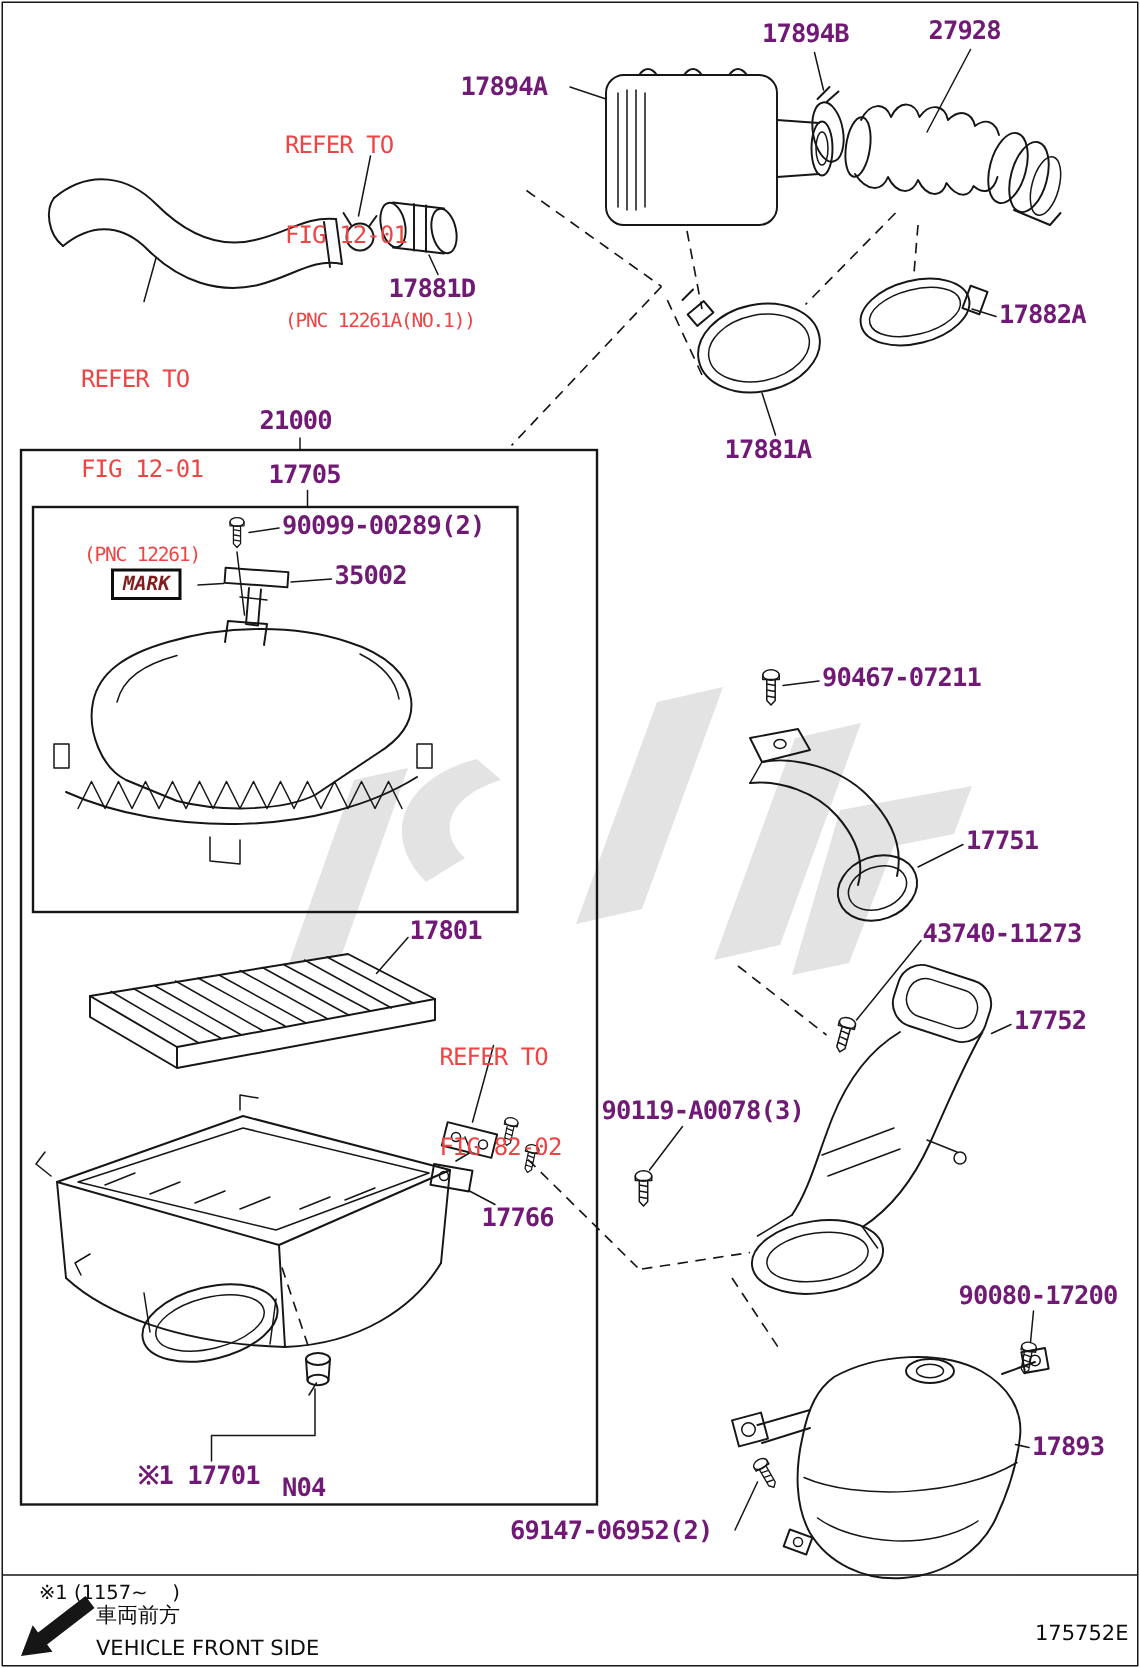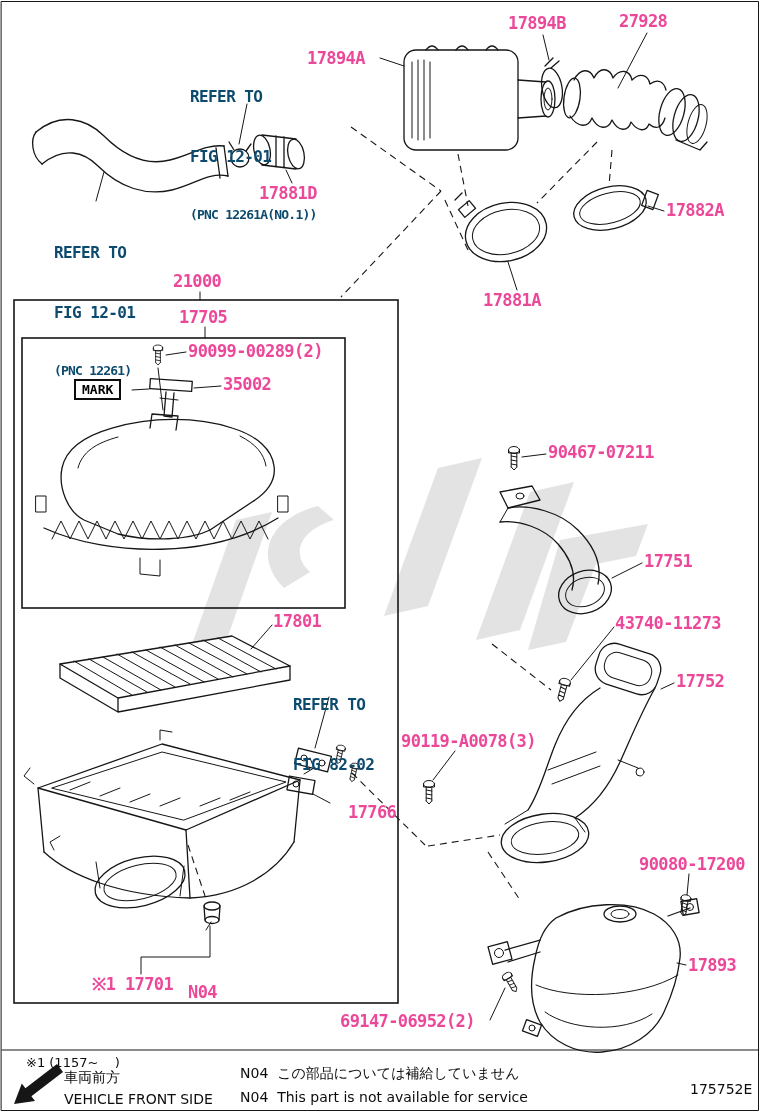--- a/index.html
+++ b/index.html
@@ -6,27 +6,27 @@
   html,body { background:#9a9a9a; }
   .canvas { position:relative; width:760px; height:1112px; background:#ffffff; overflow:hidden;
             font-family:"DejaVu Sans Mono","Liberation Mono",monospace; }
   svg.art { position:absolute; left:0; top:0; }
   .k   { fill:none; stroke:#161616; stroke-width:1.3; stroke-linecap:round; stroke-linejoin:round; }
   .kt  { fill:none; stroke:#161616; stroke-width:1;   stroke-linecap:round; stroke-linejoin:round; }
   .kb  { fill:none; stroke:#161616; stroke-width:1.6; }
   .dsh { fill:none; stroke:#161616; stroke-width:1.1; stroke-dasharray:7 5; }
   .wm  { fill:#cccccc; opacity:.55; stroke:none; }
   .blk { fill:#161616; stroke:none; }
-  .pl  { position:absolute; font-weight:700; font-size:17px; color:#ec4899;
+  .pl  { position:absolute; font-weight:700; font-size:17px; color:#701a75;
          letter-spacing:-0.6px; white-space:pre; line-height:1; }
-  .refer { position:absolute; font-weight:700; font-size:16px; color:#0c4a6e;
+  .refer { position:absolute; font-weight:400; font-size:16px; color:#ef4444;
            line-height:1.25; letter-spacing:-0.6px; white-space:pre; }
-  .refer .sub { font-size:13px; letter-spacing:-0.8px; }
-  .markbox { position:absolute; border:2px solid #0d0d0d; background:#fff; color:#000000;
-             font-size:13px; font-weight:700; line-height:1; padding:2px 6px; }
+  .refer .sub { font-size:13px; letter-spacing:-0.8px;text-align:center; }
+  .markbox { position:absolute; border:2px solid #0d0d0d; background:#fff; color:#7f1d1d;
+             font-size:13px; font-weight:700; line-height:1; padding:2px 6px;font-style:italic; }
   .ft { position:absolute; font-family:"DejaVu Sans","Liberation Sans",sans-serif;
         font-size:14px; color:#0d0d0d; white-space:pre; line-height:1; }
   .ft.small { font-size:13px; }
 </style>
 </head>
 <body>
 
 <div class="canvas">
 
   <svg class="art" width="760" height="1112" viewBox="0 0 760 1112">
@@ -257,21 +257,21 @@
   <div class="pl" style="left:173px;top:273px">21000</div>
   <div class="pl" style="left:179px;top:309px">17705</div>
   <div class="pl" style="left:188px;top:343px">90099-00289(2)</div>
   <div class="pl" style="left:223px;top:376px">35002</div>
   <div class="pl" style="left:548px;top:444px">90467-07211</div>
   <div class="pl" style="left:644px;top:553px">17751</div>
   <div class="pl" style="left:273px;top:613px">17801</div>
   <div class="pl" style="left:615px;top:615px">43740-11273</div>
   <div class="pl" style="left:676px;top:673px">17752</div>
   <div class="pl" style="left:401px;top:733px">90119-A0078(3)</div>
-  <div class="pl" style="left:348px;top:804px">17766</div>
+  <div class="pl" style="left:321px;top:804px">17766</div>
   <div class="pl" style="left:639px;top:856px">90080-17200</div>
   <div class="pl" style="left:188px;top:984px">N04</div>
   <div class="pl" style="left:688px;top:957px">17893</div>
   <div class="pl" style="left:92px;top:976px">※1 17701</div>
   <div class="pl" style="left:340px;top:1013px">69147-06952(2)</div>
 
   <div class="markbox" style="left:74px;top:379px">MARK</div>
 
   <div class="refer" style="left:190px;top:47px">
     <div>REFER TO</div>
@@ -284,17 +284,15 @@
     <div class="sub">(PNC 12261)</div>
   </div>
   <div class="refer" style="left:293px;top:655px">
     <div>REFER TO</div>
     <div>FIG 82-02</div>
   </div>
 
   <div class="ft small" style="left:26px;top:1056px">※1 (1157~    )</div>
   <div class="ft" style="left:64px;top:1070px">車両前方</div>
   <div class="ft" style="left:64px;top:1092px">VEHICLE FRONT SIDE</div>
-  <div class="ft" style="left:240px;top:1066px">N04  この部品については補給していません</div>
-  <div class="ft" style="left:240px;top:1090px">N04  This part is not available for service</div>
   <div class="ft" style="left:690px;top:1082px">175752E</div>
 
 </div>
 
 </body></html>

